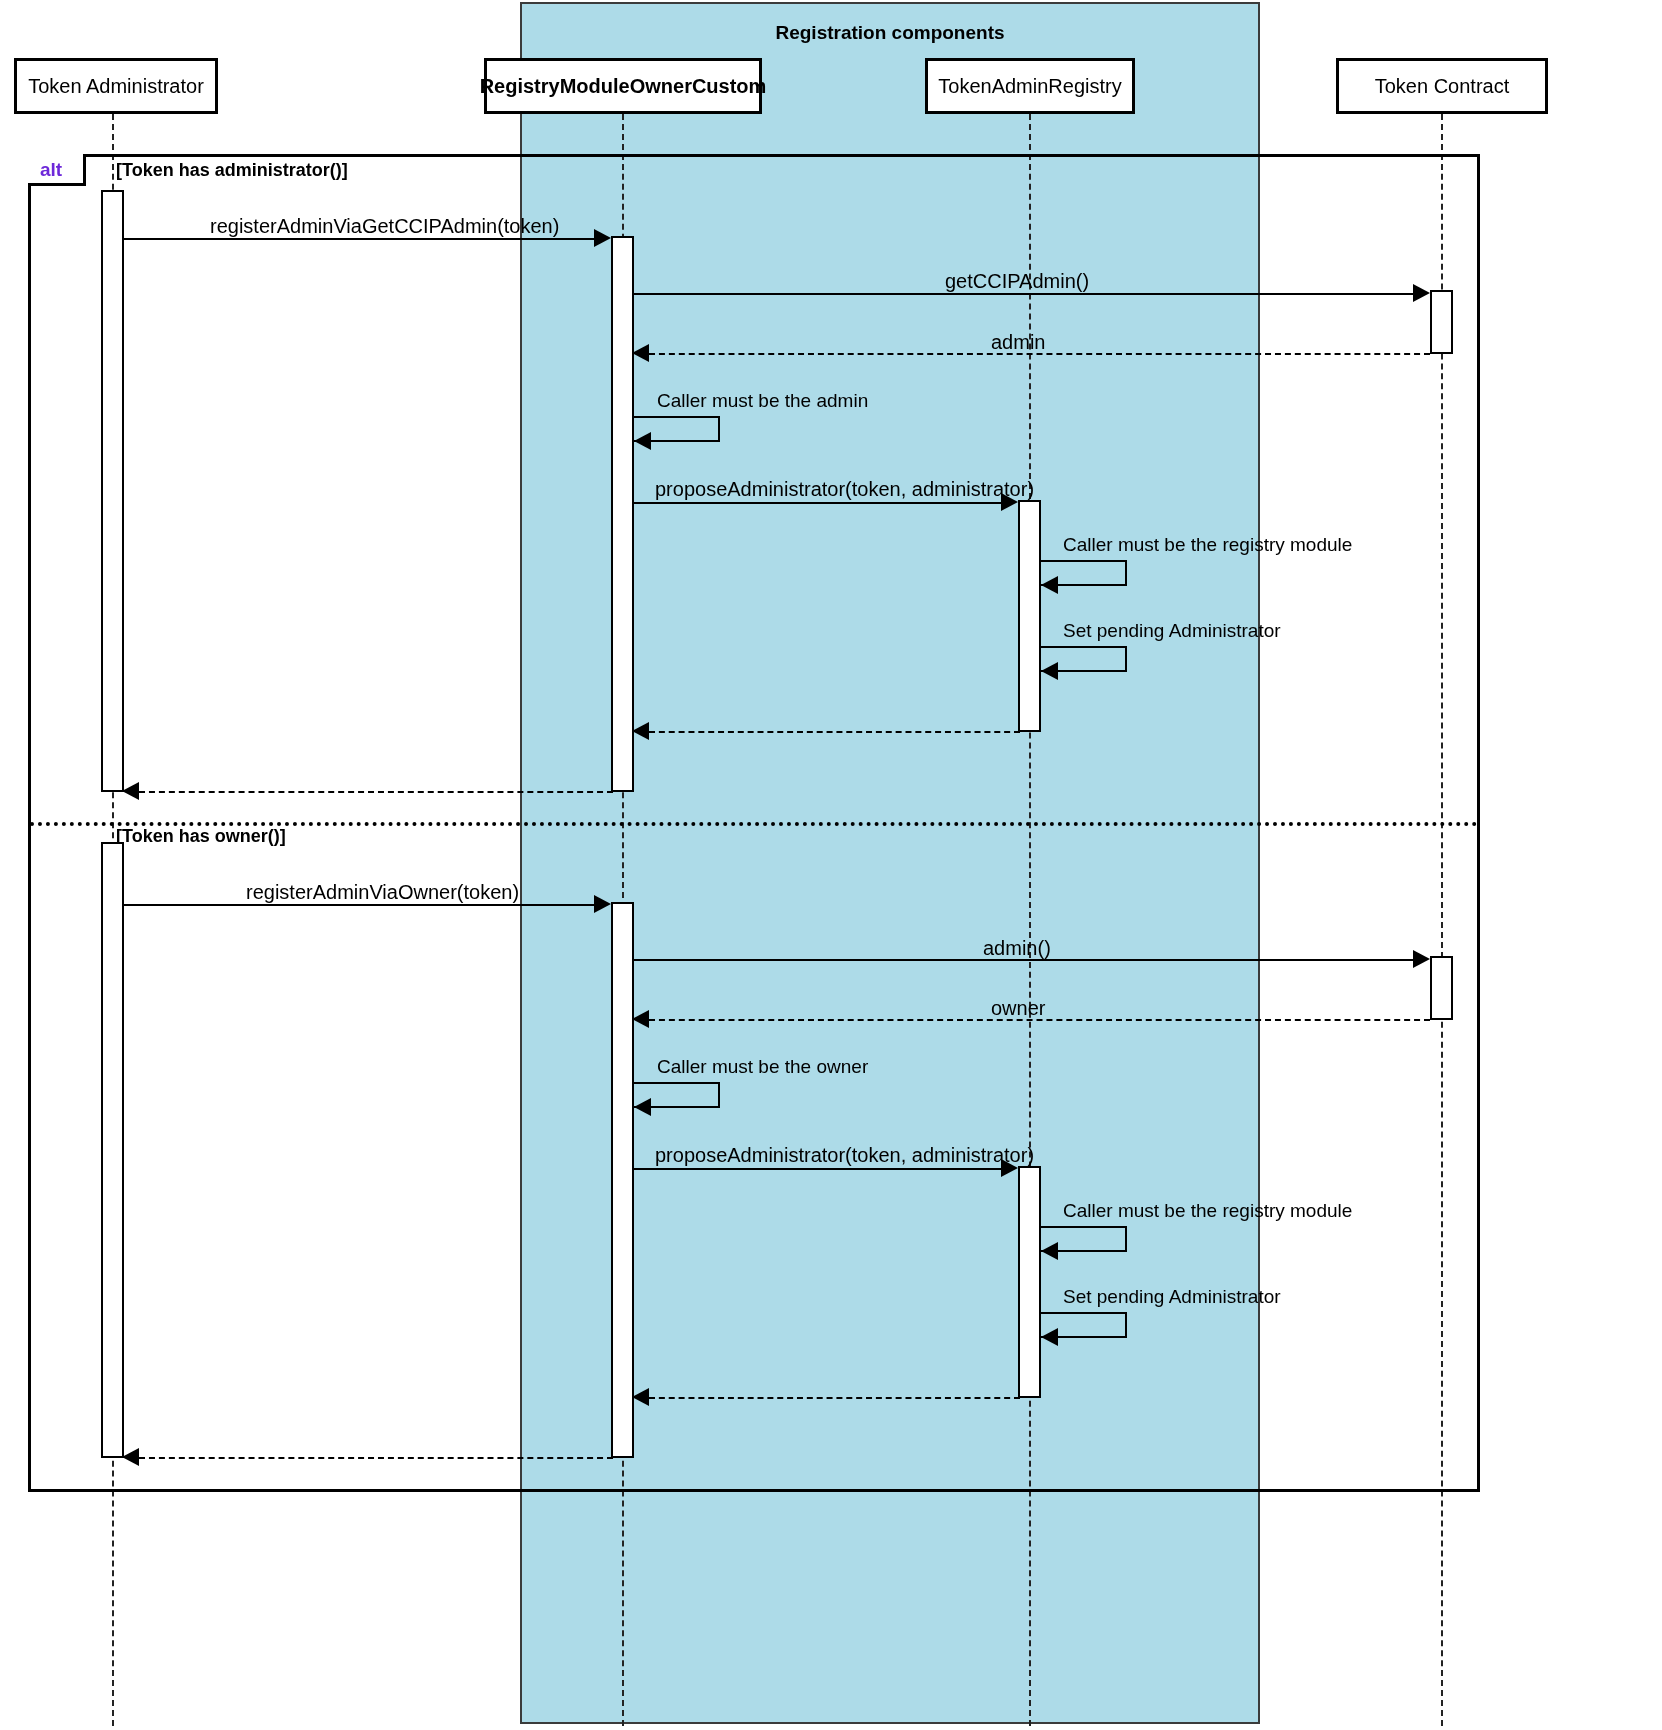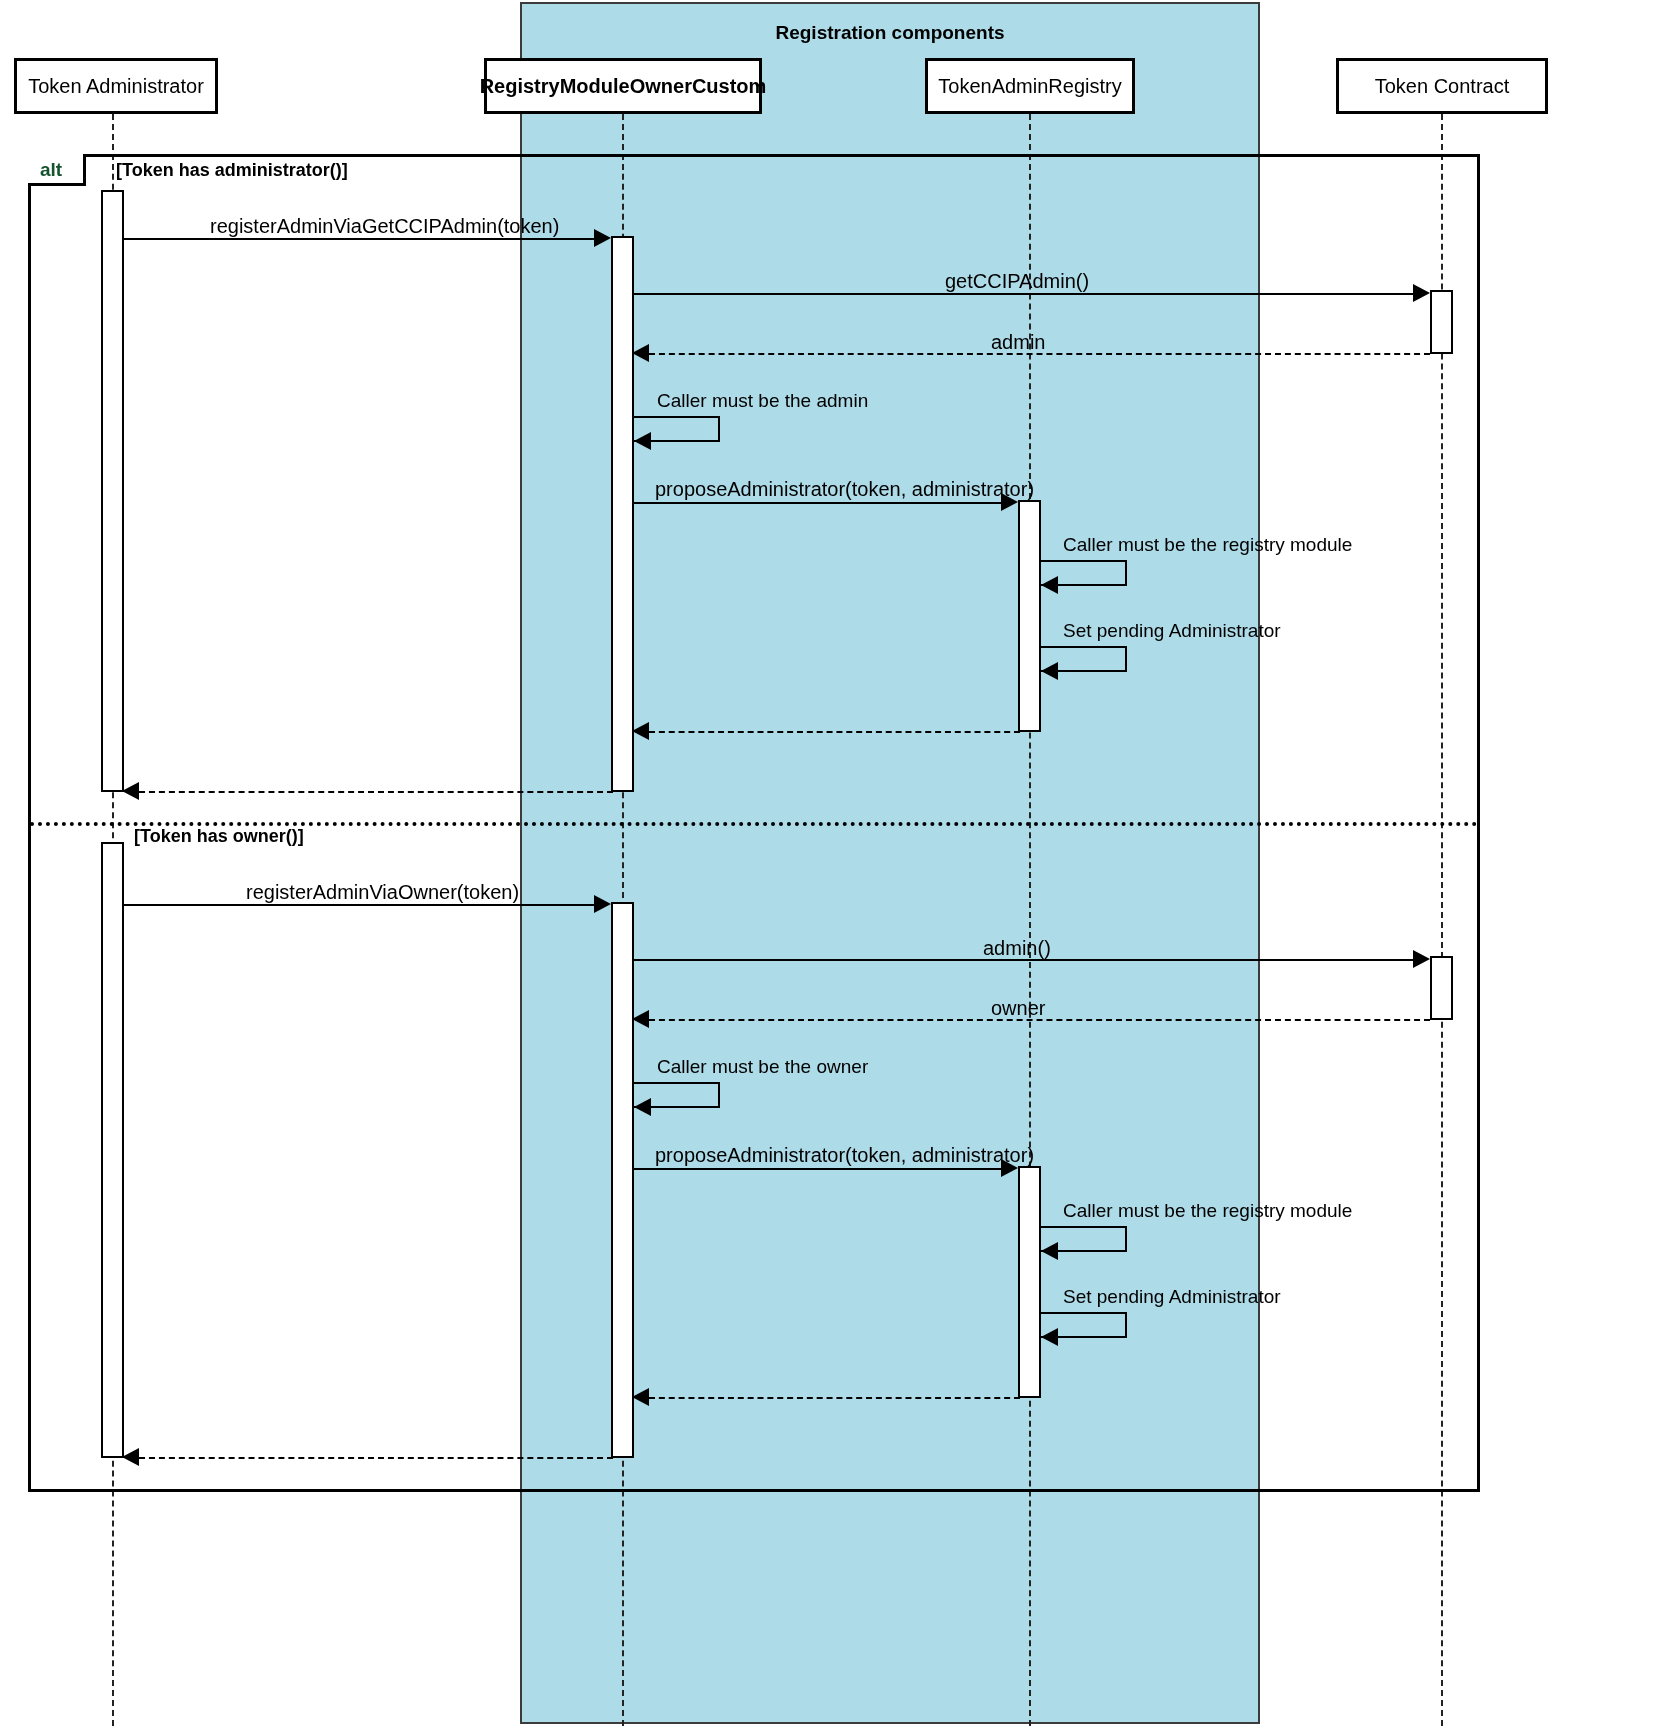--- a/index.html
+++ b/index.html
@@ -19,21 +19,21 @@
   
   .lifeline{position:absolute;width:0;border-left:2px dashed #222;}
 
   
   .activation{position:absolute;box-sizing:border-box;background:#ffffff;border:2px solid #000;}
 
   
   .alt-frame{position:absolute;box-sizing:border-box;border:3px solid #000;background:transparent;}
   .alt-tab{position:absolute;box-sizing:border-box;border:3px solid #000;border-top:none;border-left:none;
            background:#fff;}
-  .alt-tab-inner{position:absolute;font-weight:bold;font-size:19px;color:#14532d;}
+  .alt-tab-inner{position:absolute;font-weight:bold;font-size:19px;color:#6d28d9;}
   .alt-label{position:absolute;font-weight:bold;font-size:18px;color:#000;white-space:nowrap;}
   .alt-divider{position:absolute;height:0;border-top:4px dotted #000;}
 
   
   .msg-line{position:absolute;height:0;border-top:2px solid #000;}
   .msg-line.dashed{border-top:2px dashed #000;}
   .msg-label{position:absolute;font-size:20px;color:#000;white-space:nowrap;}
   .arrow-r{position:absolute;width:0;height:0;border-top:9px solid transparent;
            border-bottom:9px solid transparent;border-left:17px solid #000;}
   .arrow-l{position:absolute;width:0;height:0;border-top:9px solid transparent;
@@ -68,21 +68,21 @@
   <div class="lifeline" style="left:622px;top:114px;height:1612px;"></div>
   <div class="lifeline" style="left:1029px;top:114px;height:1612px;"></div>
   <div class="lifeline" style="left:1441px;top:114px;height:1612px;"></div>
 
   <div class="alt-frame" style="left:28px;top:154px;width:1452px;height:1338px;"></div>
   <div class="alt-tab" style="left:28px;top:154px;width:58px;height:32px;"></div>
   <div class="alt-tab-inner" style="left:40px;top:159px;">alt</div>
   <div class="alt-label" style="left:116px;top:160px;">[Token has administrator()]</div>
 
   <div class="alt-divider" style="left:30px;top:822px;width:1448px;"></div>
-  <div class="alt-label" style="left:116px;top:826px;margin-left:18px;">[Token has owner()]</div>
+  <div class="alt-label" style="left:116px;top:826px;">[Token has owner()]</div>
 
   <div class="activation" style="left:101px;top:190px;width:23px;height:602px;"></div>
   <div class="activation" style="left:611px;top:236px;width:23px;height:556px;"></div>
   <div class="activation" style="left:1018px;top:500px;width:23px;height:232px;"></div>
   <div class="activation" style="left:1430px;top:290px;width:23px;height:64px;"></div>
 
   <div class="msg-label" style="left:210px;top:215px;">registerAdminViaGetCCIPAdmin(token)</div>
   <div class="msg-line" style="left:124px;top:238px;width:470px;"></div>
   <div class="arrow-r" style="left:594px;top:229px;"></div>
 

